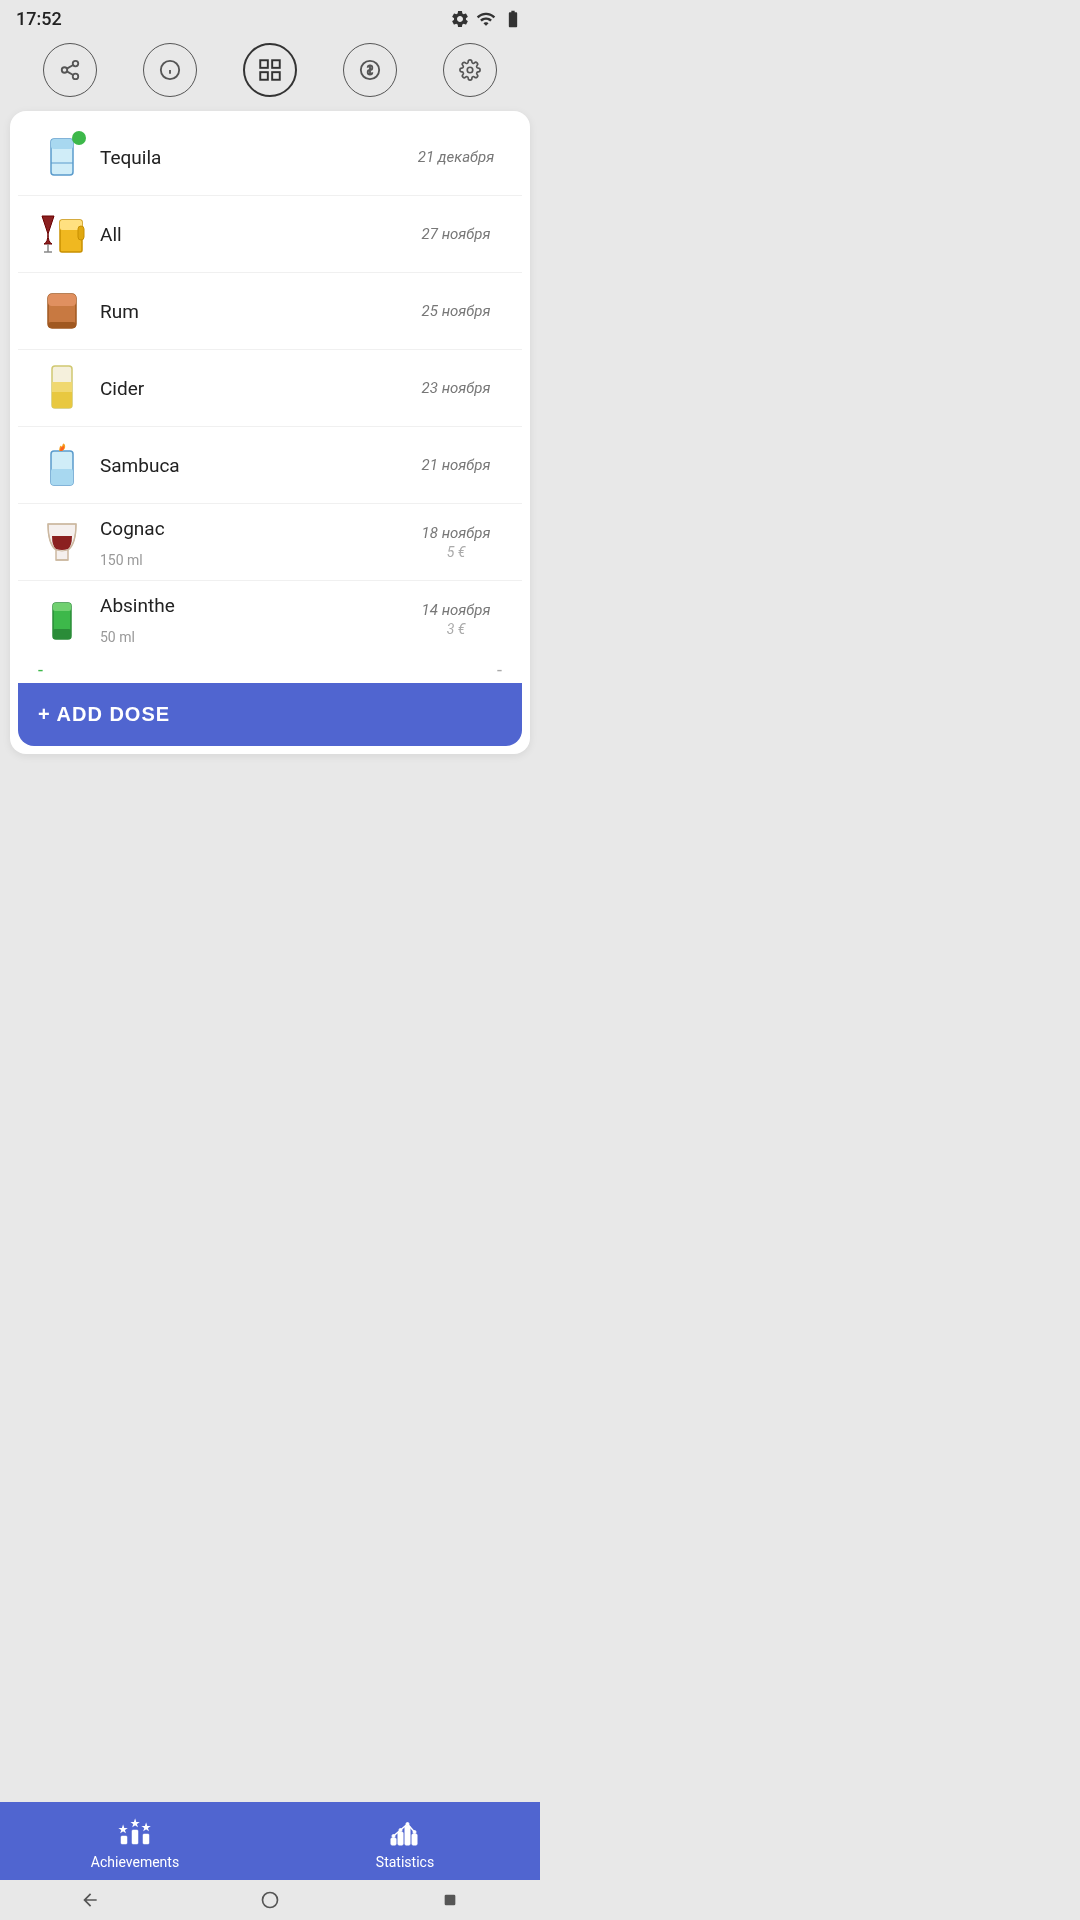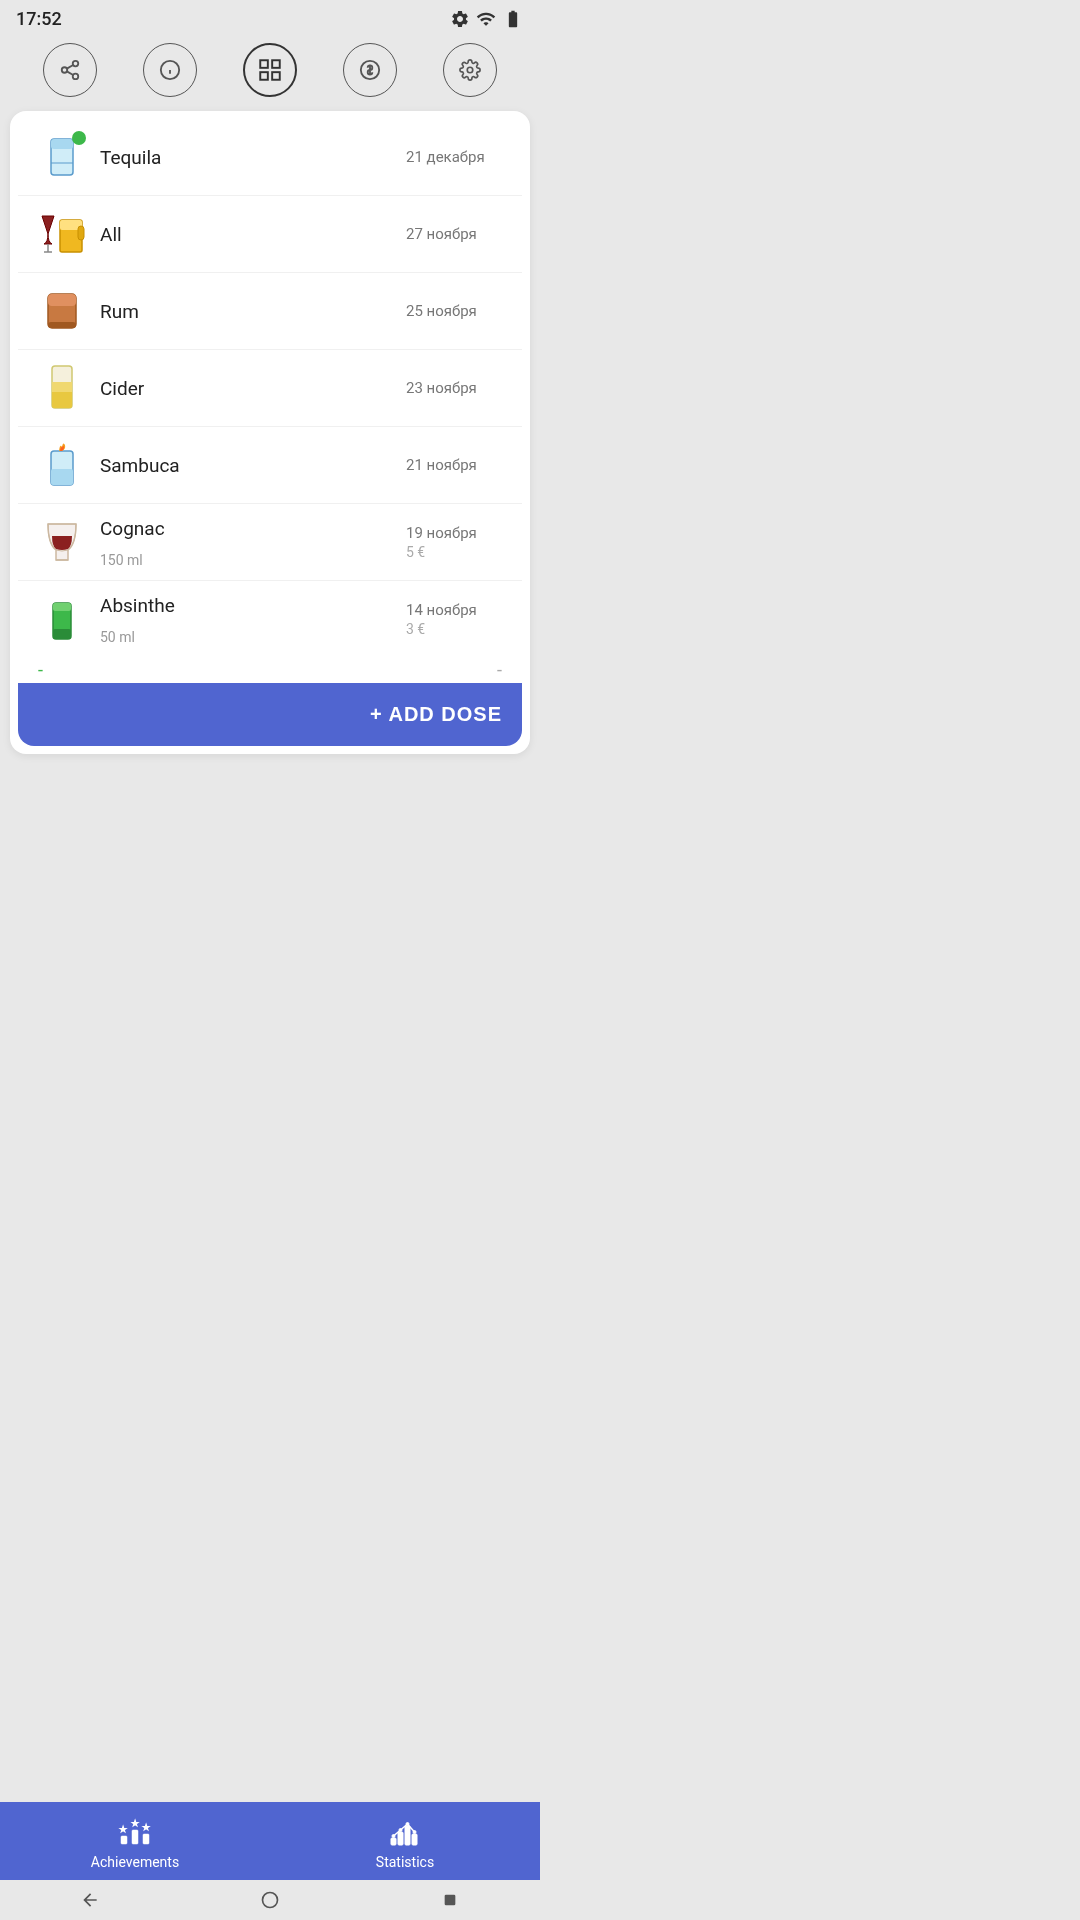--- a/index.html
+++ b/index.html
@@ -102,23 +102,24 @@
       font-size: 19px;
       color: #222;
       font-weight: 400;
     }
     .drink-volume {
       font-size: 14px;
       color: #999;
       margin-top: 12px;
     }
     .drink-meta {
-      text-align: left;
+      text-align: center;
       flex-shrink: 0;
       min-width: 100px;
+      font-style: italic;
     }
     .drink-date {
       font-size: 15px;
       color: #777;
     }
     .drink-price {
       font-size: 14px;
       color: #aaa;
       margin-top: 2px;
     }
@@ -126,21 +127,21 @@
     
     .add-dose-btn {
       display: block;
       width: calc(100% - 0px);
       padding: 20px;
       background: #5065d0;
       color: #fff;
       font-size: 20px;
       font-weight: 600;
       letter-spacing: 1px;
-      text-align: right;
+      text-align: left;
       border: none;
       cursor: pointer;
       border-radius: 0 0 16px 16px;
     }
 
     
     .bottom-dot {
       text-align: center;
       padding: 8px 0 4px 0;
       display: flex;
@@ -381,21 +382,21 @@
           <path d="M6 8 Q6 28 14 34 Q20 36 26 34 Q34 28 34 8 Z" fill="none" stroke="#ccb8a0" stroke-width="1"></path>
           <path d="M10 20 Q10 30 14 33 Q20 35 26 33 Q30 30 30 20 Z" fill="#8b2020"></path>
           <line x1="14" y1="44" x2="26" y2="44" stroke="#ccb8a0" stroke-width="1.5"></line>
         </svg>
       </div>
       <div class="drink-info">
         <div class="drink-name">Cognac</div>
         <div class="drink-volume">150 ml</div>
       </div>
       <div class="drink-meta">
-        <div class="drink-date">19 ноября</div>
+        <div class="drink-date">18 ноября</div>
         <div class="drink-price">5 €</div>
       </div>
     </li>
 
 
     <li class="drink-item">
       <div class="drink-icon-wrap">
         <svg width="36" height="52" viewBox="0 0 36 52" fill="none">
           <rect x="9" y="10" width="18" height="36" rx="3" fill="#3db84a" stroke="#2a8c38" stroke-width="1.5"></rect>
           <rect x="9" y="10" width="18" height="8" rx="2" fill="#70d070"></rect>

